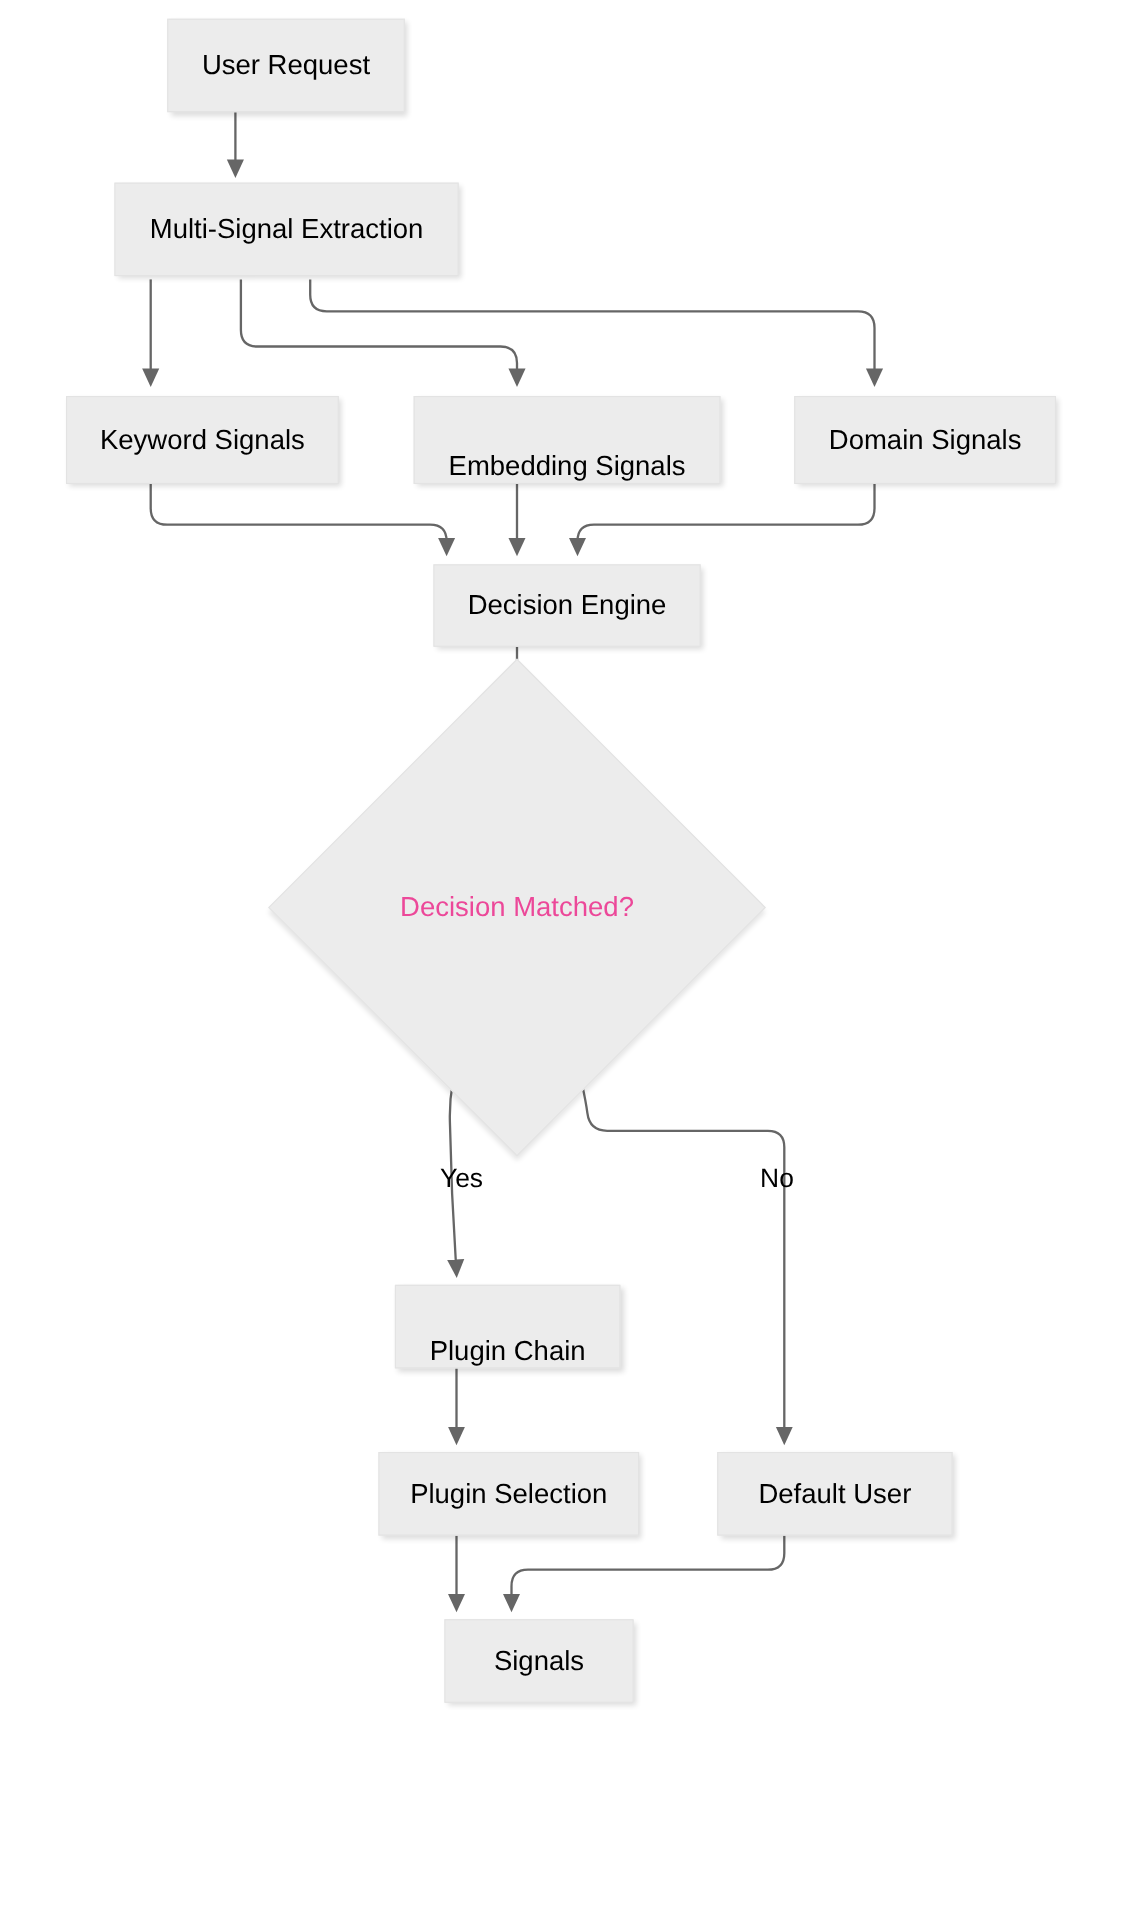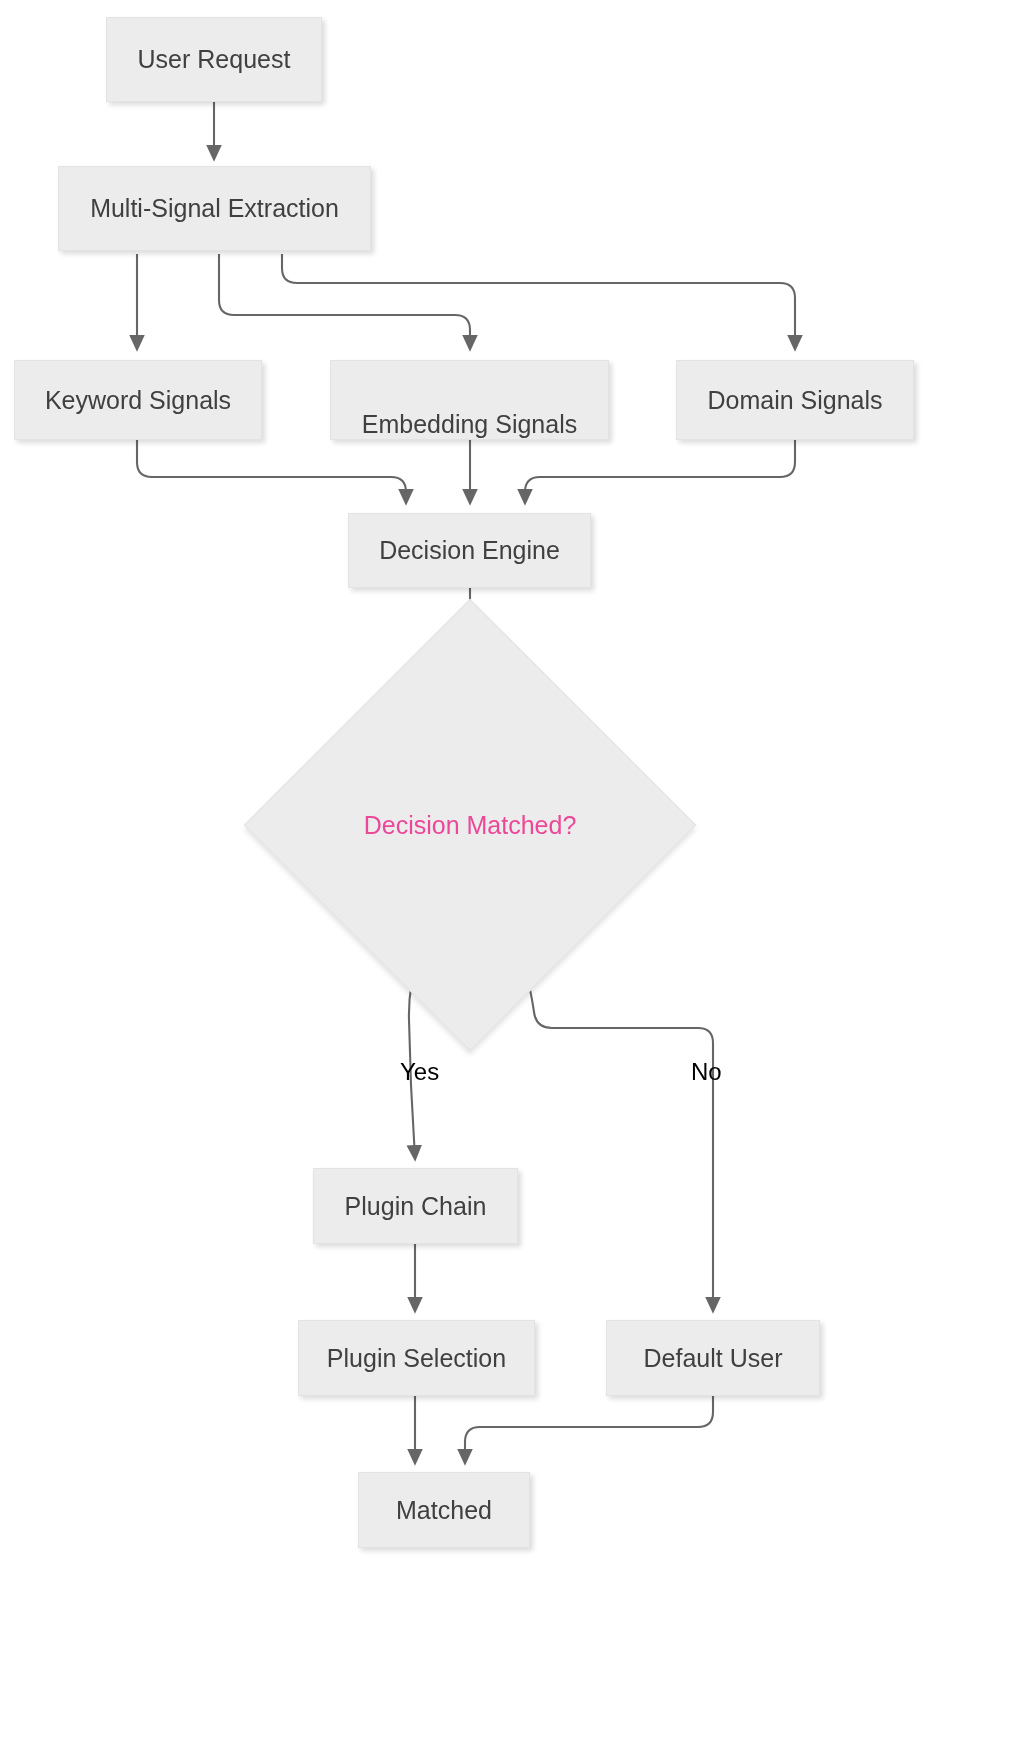--- a/index.html
+++ b/index.html
@@ -26,25 +26,26 @@
   }
   .node {
     position: absolute;
     box-sizing: border-box;
     background: #ECECEC;
     border: 1px solid #E3E3E3;
     box-shadow: 3px 3px 5px rgba(0,0,0,0.14);
     display: flex;
     align-items: center;
     justify-content: center;
-    color: #404040;
+    color: #000000;
     font-size: 25px;
     line-height: 1.15;
     white-space: nowrap;
     z-index: 3;
+    margin-left: 46px;
   }
   .node-label {
     display: block;
     text-align: center;
   }
   .decision-wrap {
     position: absolute;
     z-index: 3;
     display: flex;
     align-items: center;
@@ -142,32 +143,32 @@
 
   <div class="node" style="left:348px; top:513px; width:243px; height:75px;">
     <span class="node-label">Decision Engine</span>
   </div>
 
   <div class="decision-wrap" style="left:310px; top:665px; width:320px; height:320px;">
     <div class="decision-shape"></div>
     <span class="decision-text">Decision Matched?</span>
   </div>
 
-  <div class="node" style="left:313px; top:1168px; width:205px; height:76px;">
+  <div class="node" style="left:313px; top:1168px; width:205px; height:76px;align-items:flex-end;">
     <span class="node-label">Plugin Chain</span>
   </div>
 
   <div class="node" style="left:298px; top:1320px; width:237px; height:76px;">
     <span class="node-label">Plugin Selection</span>
   </div>
 
   <div class="node" style="left:606px; top:1320px; width:214px; height:76px;">
     <span class="node-label">Default User</span>
   </div>
 
   <div class="node" style="left:358px; top:1472px; width:172px; height:76px;">
-    <span class="node-label">Matched</span>
+    <span class="node-label">Signals</span>
   </div>
 
   <span class="edge-label" style="left:400px; top:1058px;">Yes</span>
   <span class="edge-label" style="left:691px; top:1058px;">No</span>
 
 </div>
 
 </body></html>

